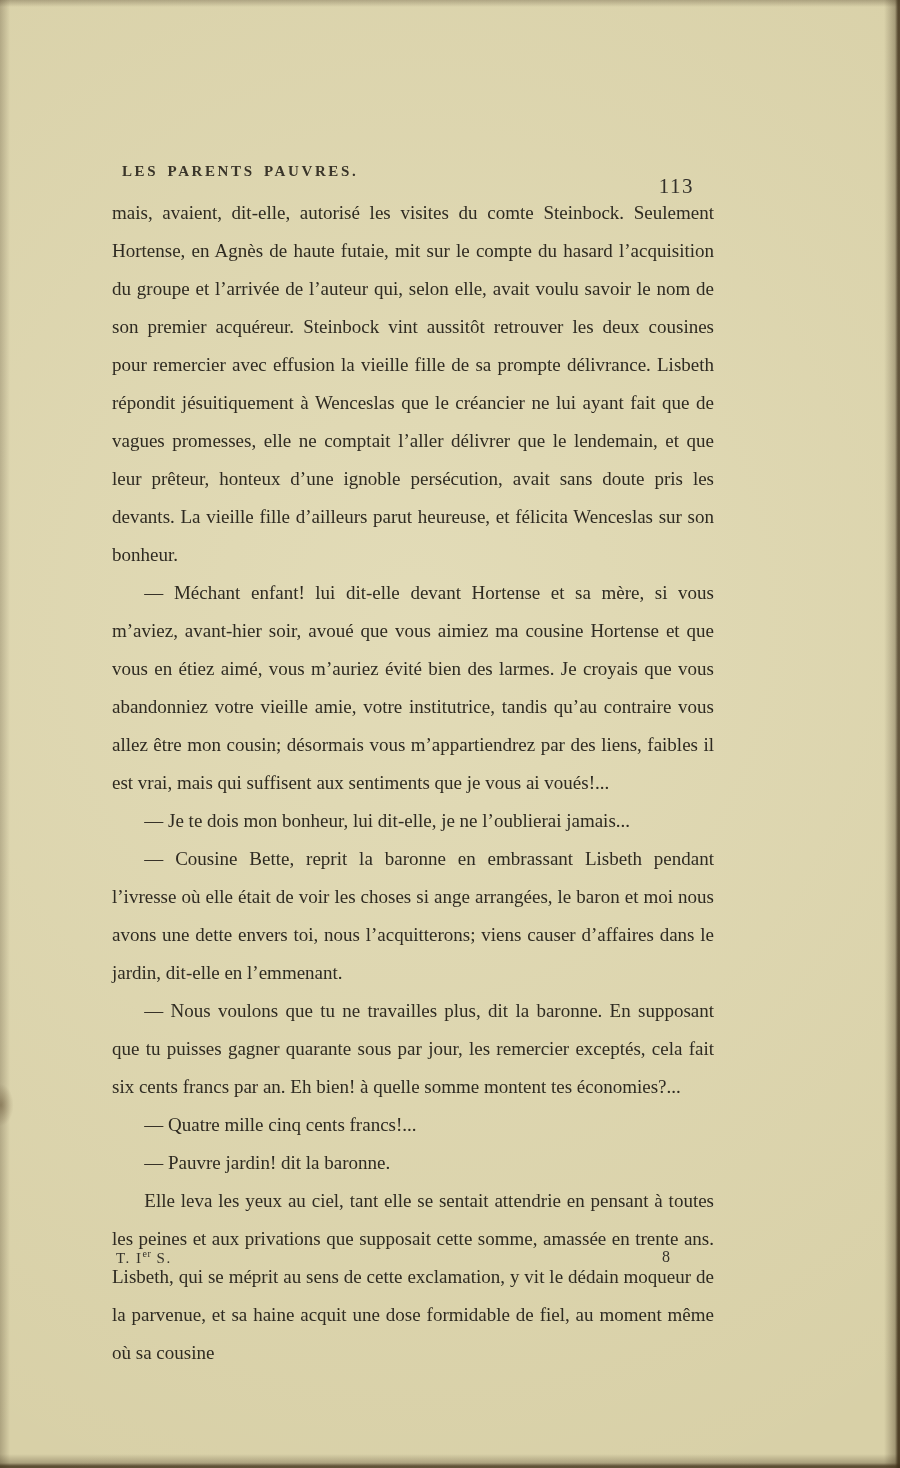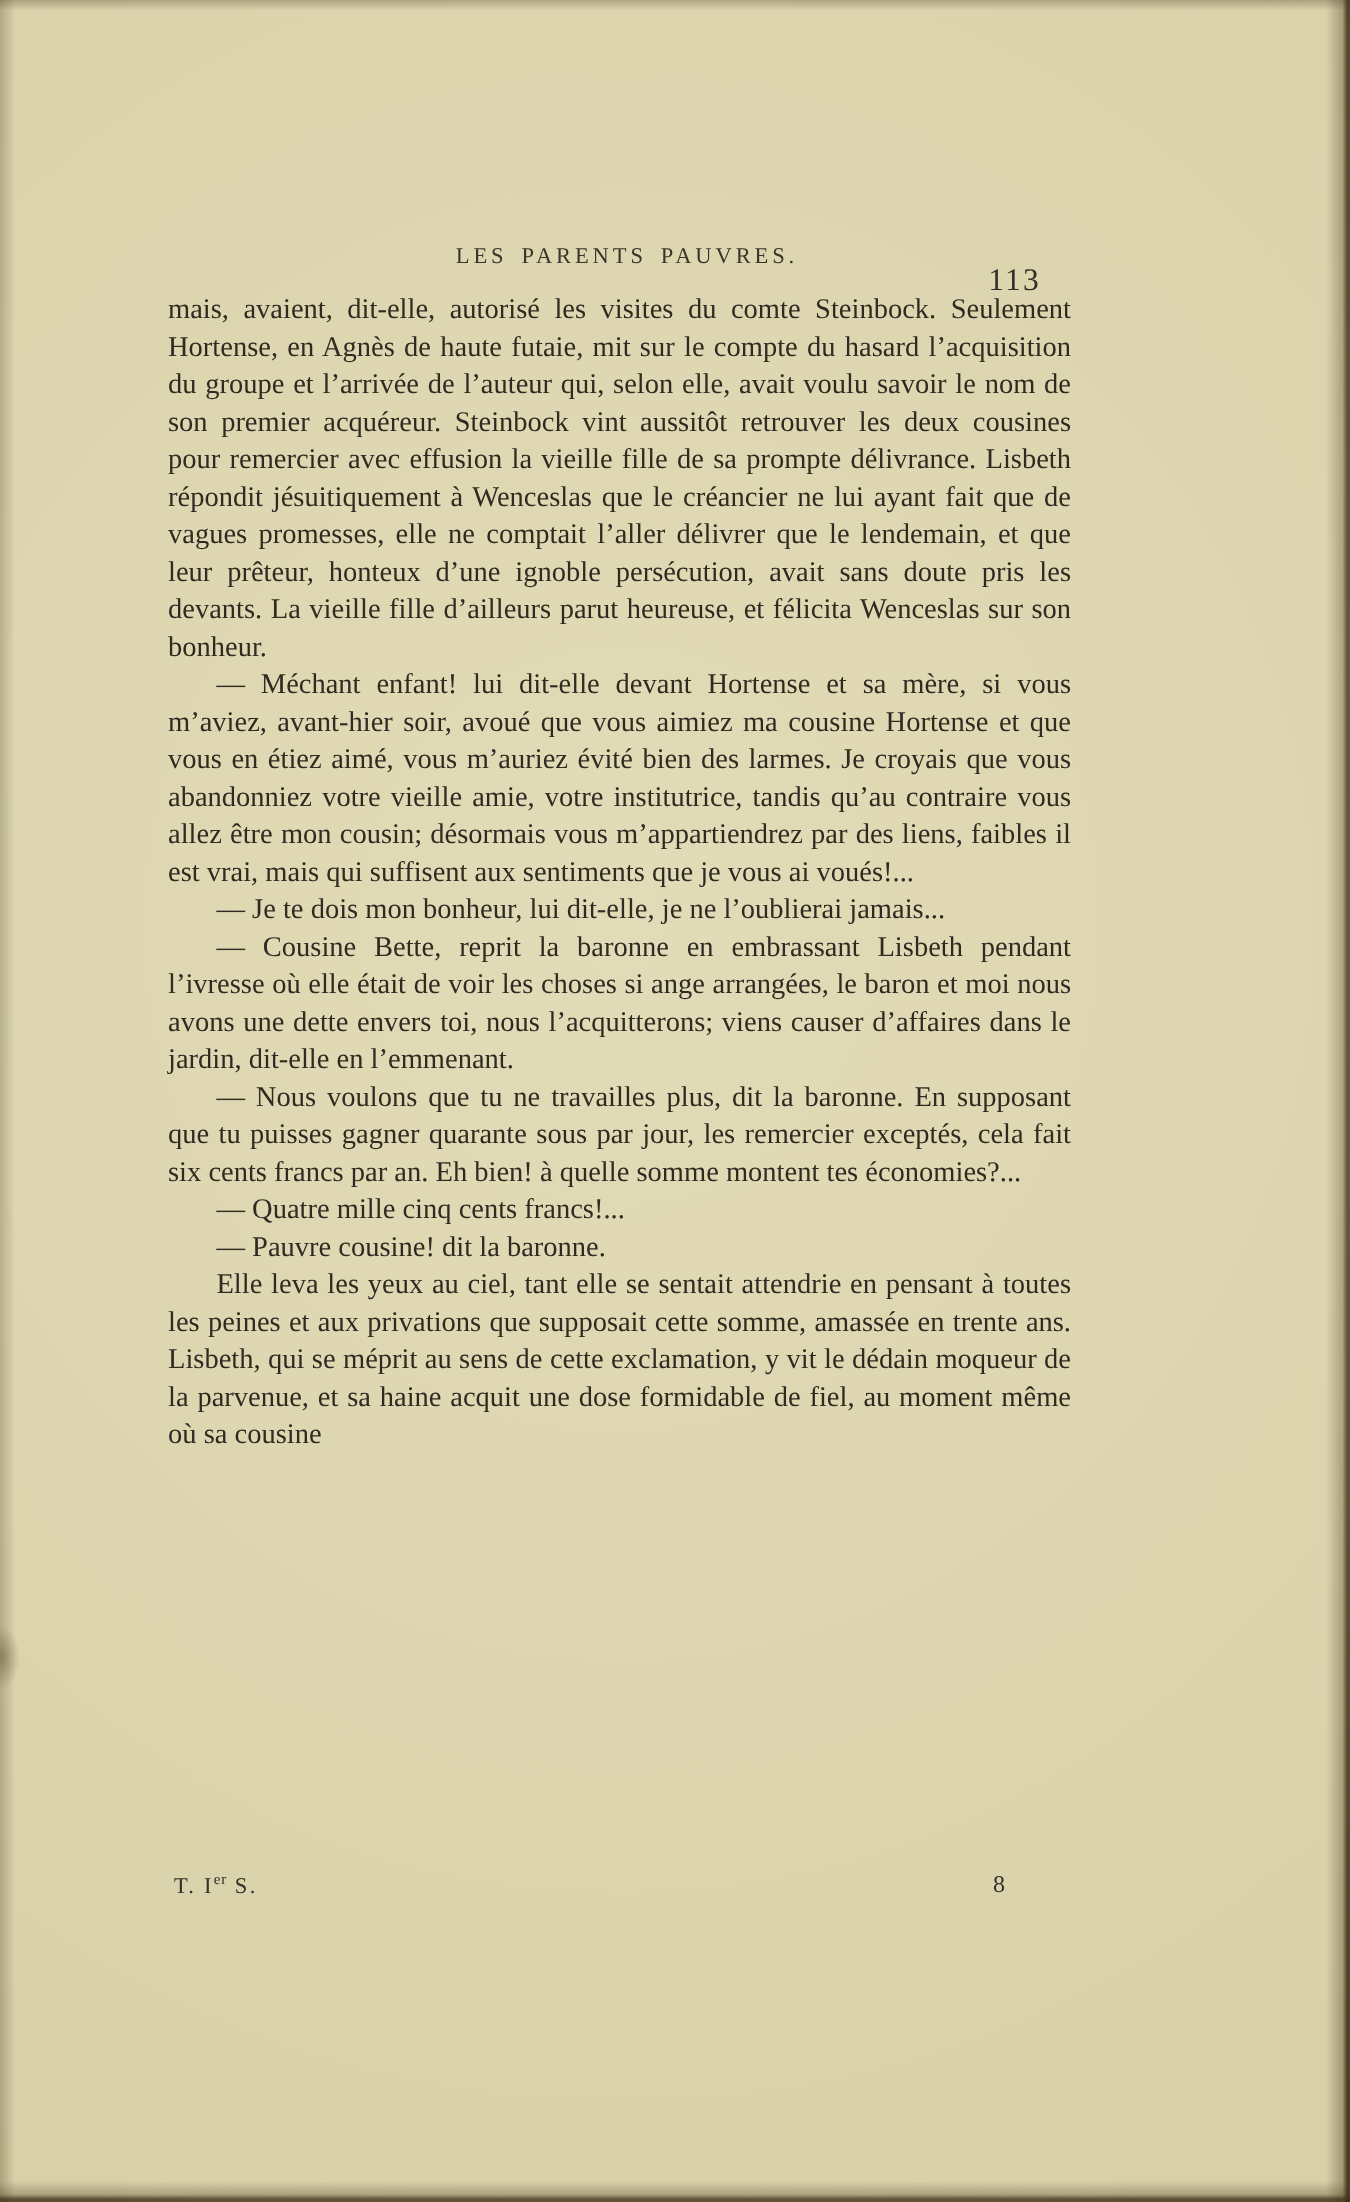--- a/index.html
+++ b/index.html
@@ -33,37 +33,37 @@
   }
   .running-header {
     position: relative;
     height: 27px;
     margin-bottom: 9px;
   }
   .header-title {
     position: absolute;
     left: 10px; right: 0;
     top: 5px;
-    text-align: center;
     font-size: 15px;
     letter-spacing: 2.6px;
     word-spacing: 3px;
     color: #3a352a;
+    font-weight: bold;
   }
   .page-number {
     position: absolute;
     right: 20px;
     top: 16px;
     font-size: 21px;
     letter-spacing: 1.5px;
     color: #33302a;
   }
   .body-text {
     font-size: 19px;
-    line-height: 25px;
+    line-height: 38px;
     text-align: justify;
     color: #2f2b22;
   }
   .body-text p {
     margin: 0;
     padding: 0;
     text-indent: 1.7em;
   }
   .body-text p:first-child {
     text-indent: 0;
@@ -106,21 +106,21 @@
       <span class="page-number">113</span>
     </div>
 
     <div class="body-text">
       <p>mais, avaient, dit-elle, autorisé les visites du comte Steinbock. Seulement Hortense, en Agnès de haute futaie, mit sur le compte du hasard l’acquisition du groupe et l’arrivée de l’auteur qui, selon elle, avait voulu savoir le nom de son premier acquéreur. Steinbock vint aussitôt retrouver les deux cousines pour remercier avec effusion la vieille fille de sa prompte délivrance. Lisbeth répondit jésuitiquement à Wenceslas que le créancier ne lui ayant fait que de vagues promesses, elle ne comptait l’aller délivrer que le lendemain, et que leur prêteur, honteux d’une ignoble persécution, avait sans doute pris les devants. La vieille fille d’ailleurs parut heureuse, et félicita Wenceslas sur son bonheur.</p>
       <p>— Méchant enfant! lui dit-elle devant Hortense et sa mère, si vous m’aviez, avant-hier soir, avoué que vous aimiez ma cousine Hortense et que vous en étiez aimé, vous m’auriez évité bien des larmes. Je croyais que vous abandonniez votre vieille amie, votre institutrice, tandis qu’au contraire vous allez être mon cousin; désormais vous m’appartiendrez par des liens, faibles il est vrai, mais qui suffisent aux sentiments que je vous ai voués!...</p>
       <p>— Je te dois mon bonheur, lui dit-elle, je ne l’oublierai jamais...</p>
       <p>— Cousine Bette, reprit la baronne en embrassant Lisbeth pendant l’ivresse où elle était de voir les choses si ange arrangées, le baron et moi nous avons une dette envers toi, nous l’acquitterons; viens causer d’affaires dans le jardin, dit-elle en l’emmenant.</p>
       <p>— Nous voulons que tu ne travailles plus, dit la baronne. En supposant que tu puisses gagner quarante sous par jour, les remercier exceptés, cela fait six cents francs par an. Eh bien! à quelle somme montent tes économies?...</p>
       <p>— Quatre mille cinq cents francs!...</p>
-      <p>— Pauvre cousine! dit la baronne.</p>
+      <p>— Pauvre jardin! dit la baronne.</p>
       <p>Elle leva les yeux au ciel, tant elle se sentait attendrie en pensant à toutes les peines et aux privations que supposait cette somme, amassée en trente ans. Lisbeth, qui se méprit au sens de cette exclamation, y vit le dédain moqueur de la parvenue, et sa haine acquit une dose formidable de fiel, au moment même où sa cousine</p>
     </div>
 
   </div>
 
   <div class="footer-row">
     <span class="sig-left"><span>T. I</span><sup>er</sup><span> S.</span></span>
     <span class="sig-right">8</span>
   </div>
 

